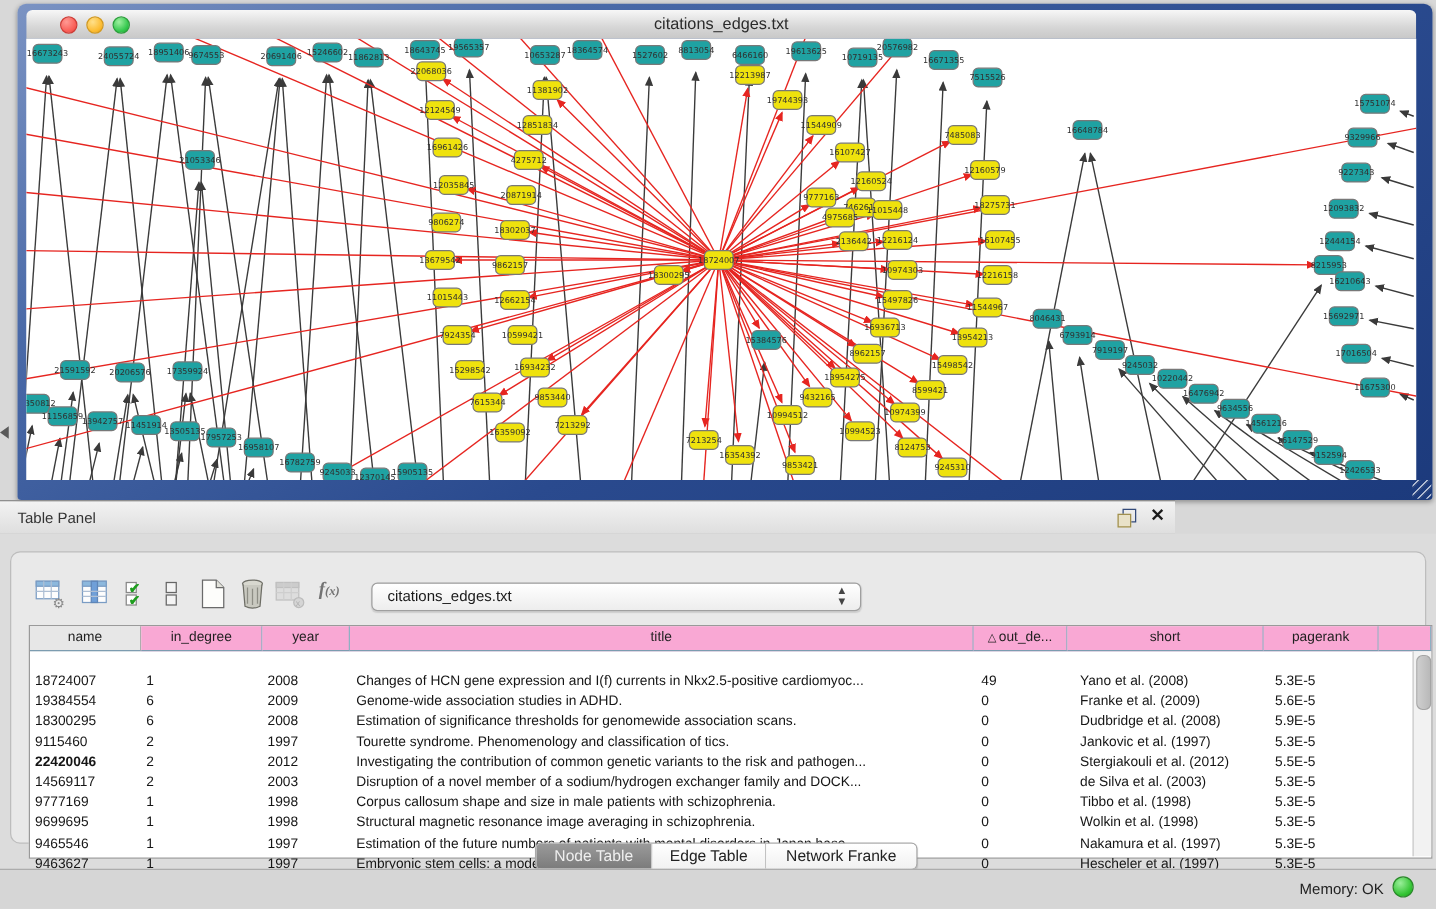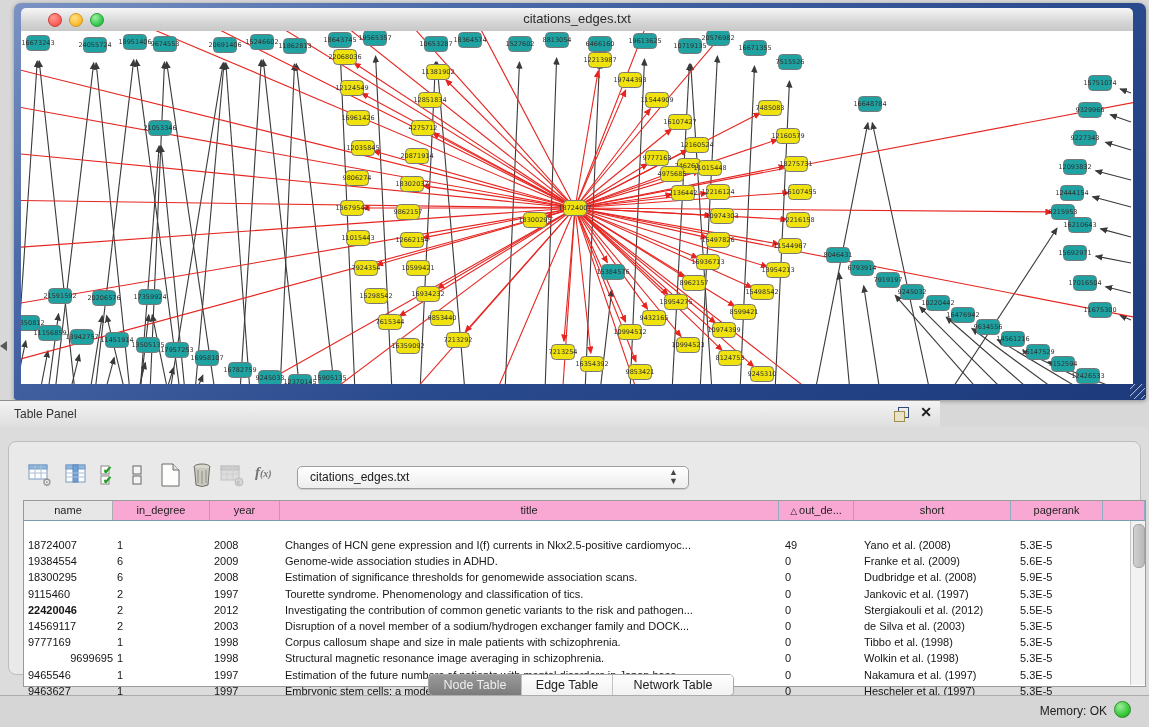--- a/index.html
+++ b/index.html
@@ -628,21 +628,21 @@
           <div class="trow">
             <div class="tcell" style="flex-basis: 89px; padding-left: 4px;">9777169</div>
             <div class="tcell" style="flex-basis: 97px; padding-left: 4px;">1</div>
             <div class="tcell" style="flex-basis: 70px; padding-left: 4px;">1998</div>
             <div class="tcell" style="flex-basis: 499px; padding-left: 5px;">Corpus callosum shape and size in male patients with schizophrenia.</div>
             <div class="tcell" style="flex-basis: 75px; padding-left: 6px;">0</div>
             <div class="tcell" style="flex-basis: 157px; padding-left: 10px;">Tibbo et al. (1998)</div>
             <div class="tcell" style="flex-basis: 92px; padding-left: 9px;">5.3E-5</div>
           </div>
           <div class="trow">
-            <div class="tcell" style="flex-basis: 89px; padding-left: 4px; text-align: right;">9699695</div>
+            <div class="tcell" style="flex-basis: 89px; padding-left: 4px;">9699695</div>
             <div class="tcell" style="flex-basis: 97px; padding-left: 4px;">1</div>
             <div class="tcell" style="flex-basis: 70px; padding-left: 4px;">1998</div>
             <div class="tcell" style="flex-basis: 499px; padding-left: 5px;">Structural magnetic resonance image averaging in schizophrenia.</div>
             <div class="tcell" style="flex-basis: 75px; padding-left: 6px;">0</div>
             <div class="tcell" style="flex-basis: 157px; padding-left: 10px;">Wolkin et al. (1998)</div>
             <div class="tcell" style="flex-basis: 92px; padding-left: 9px;">5.3E-5</div>
           </div>
           <div class="trow">
             <div class="tcell" style="flex-basis: 89px; padding-left: 4px;">9465546</div>
             <div class="tcell" style="flex-basis: 97px; padding-left: 4px;">1</div>
@@ -665,19 +665,19 @@
       <div class="abs" id="vscroll">
         <div class="abs" id="vthumb"></div>
       </div>
     </div>
   </div>
 </div>
 
 <div class="abs" id="tabs">
     <div class="tab sel" style="width: 92px;">Node Table</div>
     <div class="tab" style="width: 90px;">Edge Table</div>
-    <div class="tab" style="width: 120px;">Network Table</div>
+    <div class="tab" style="width: 120px;">Network Franke</div>
   </div>
 
 <div class="abs" id="statusbar">
   <div class="abs" id="mem-label">Memory: OK</div>
   <div class="abs" id="mem-dot"></div>
 </div>
 
 </body></html>

